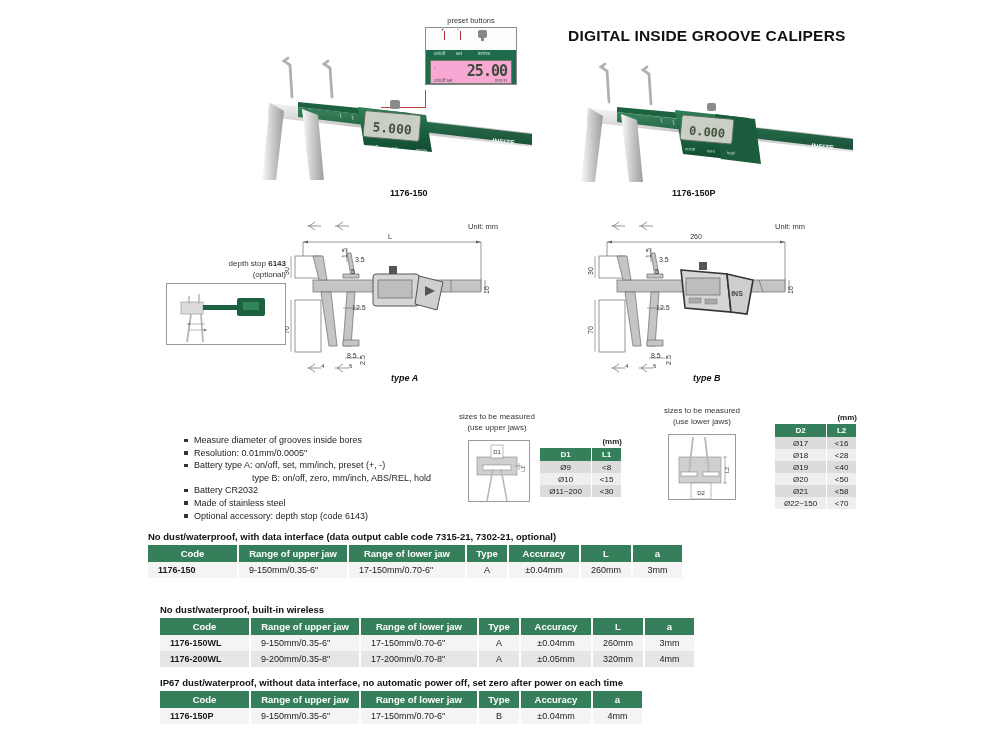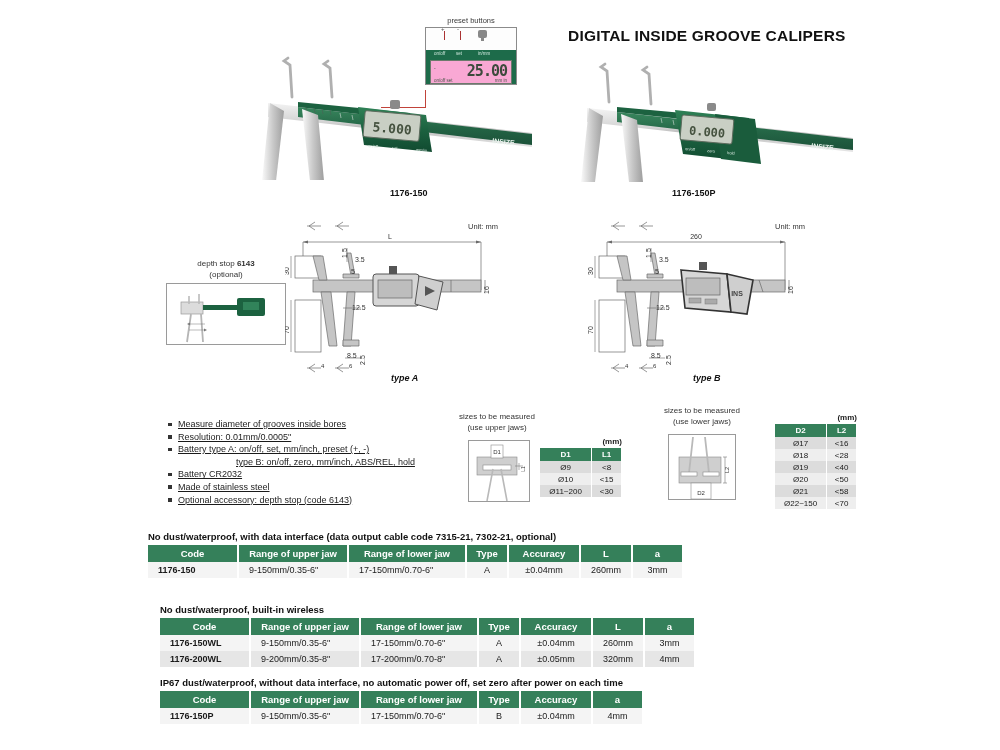--- a/index.html
+++ b/index.html
@@ -69,21 +69,21 @@
     position:absolute; left:425px; top:90px; width:1px; height:18px; background:#c1433a;
   }
 
   
   .caliper-label {
     position:absolute; font-size:9px; font-weight:bold; color:#111;
   }
 
   
   #depth-stop { position:absolute; left:166px; top:258px; width:120px; }
-  #depth-stop .ds-title { font-size:8px; color:#333; text-align:center; line-height:11px; }
+  #depth-stop .ds-title { font-size:8px; color:#333; text-align:right; line-height:11px; }
   #depth-stop .ds-title b { font-weight:bold; }
   #depth-stop .ds-box {
     margin-top:3px; width:120px; height:62px; border:1px solid #9a9a9a; background:#fff;
     position:relative; overflow:hidden;
   }
 
   
   .unit-lbl { position:absolute; font-size:7.5px; color:#333; }
   .type-lbl { position:absolute; font-size:9px; font-weight:bold; color:#111;font-style:italic; }
 
@@ -92,21 +92,21 @@
   #features li {
     list-style:none; font-size:9px; line-height:12.6px; color:#1d1d1d;
     position:relative; padding-left:10px; margin:0;
   }
   #features li:before {
     content:""; position:absolute; left:0; top:4.5px;
     width:3.5px; height:3.5px; background:#333;
   }
   #features li.sub:before { display:none; }
   #features li.sub { padding-left:68px; }
-  #features ul { margin:0; padding:0;text-decoration:underline; }
+  #features ul { margin:16px; padding:0; }
 
   
   .mini-wrap { position:absolute; }
   .mini-cap { font-size:8px; color:#333; text-align:center; line-height:10.5px; }
   .mini-fig {
     border:1px solid #9a9a9a; background:#fff; position:relative; overflow:hidden;
   }
   .mini-unit { font-size:8px; font-weight:bold; color:#222; text-align:right; }
   table.mini { border-collapse:collapse; font-size:8px; }
   table.mini th {

